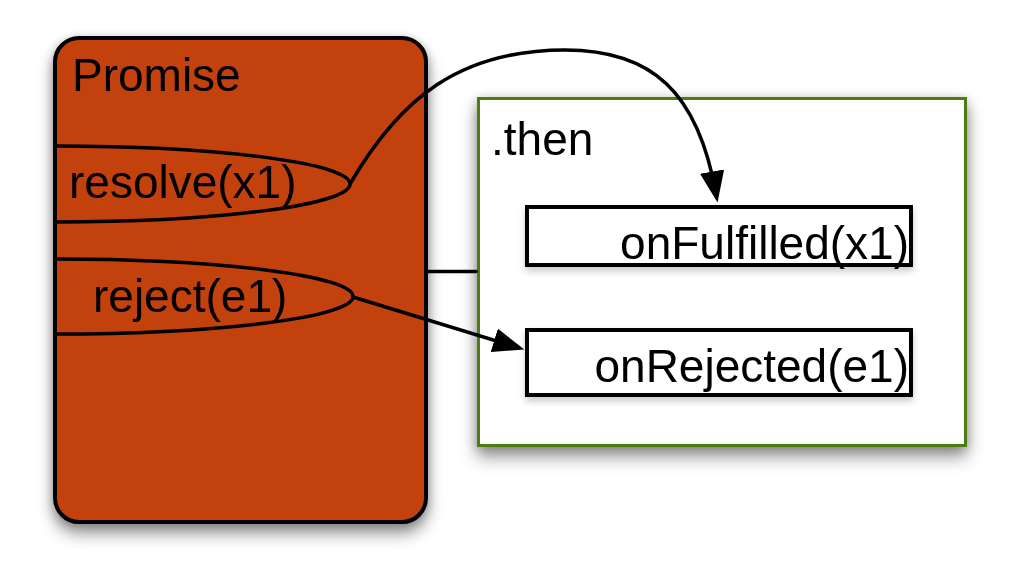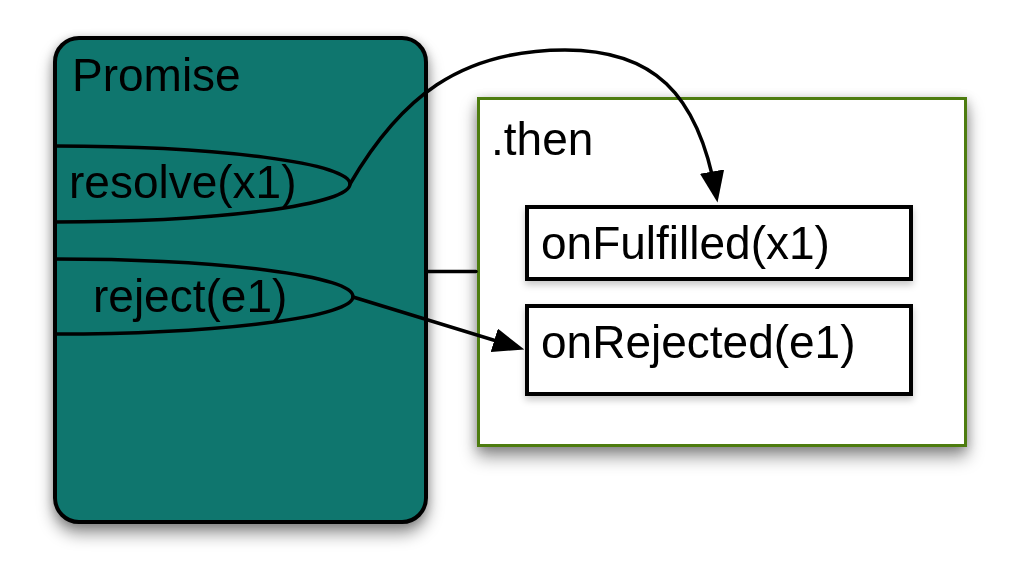--- a/index.html
+++ b/index.html
@@ -20,21 +20,21 @@
   
   .promise-box {
     position: absolute;
     left: 53px;
     top: 36px;
     width: 375px;
     height: 488px;
     box-sizing: border-box;
     border: 4px solid #000000;
     border-radius: 26px;
-    background: #0f766e;
+    background: #c2410c;
     box-shadow: 0 10px 16px rgba(0,0,0,0.40), 0 2px 10px rgba(0,0,0,0.22);
   }
   .promise-title {
     position: absolute;
     left: 15px;
     top: 10px;
     font-size: 46px;
     line-height: 50px;
     white-space: nowrap;
   }
@@ -84,27 +84,29 @@
     box-sizing: border-box;
     border: 4px solid #000000;
     background: #ffffff;
     padding-left: 12px;
     font-size: 46px;
     white-space: nowrap;
     box-shadow: 0 4px 7px rgba(0,0,0,0.22);
   }
   .handler-fulfilled {
     top: 105px;
-    height: 76px;
+    height: 62px;
     line-height: 68px;
+    text-align: right;
   }
   .handler-rejected {
-    top: 204px;
-    height: 92px;
+    top: 228px;
+    height: 69px;
     line-height: 69px;
+    text-align: right;
   }
 
   
   .lines-layer {
     position: absolute;
     left: 0;
     top: 0;
     width: 1012px;
     height: 583px;
     pointer-events: none;

